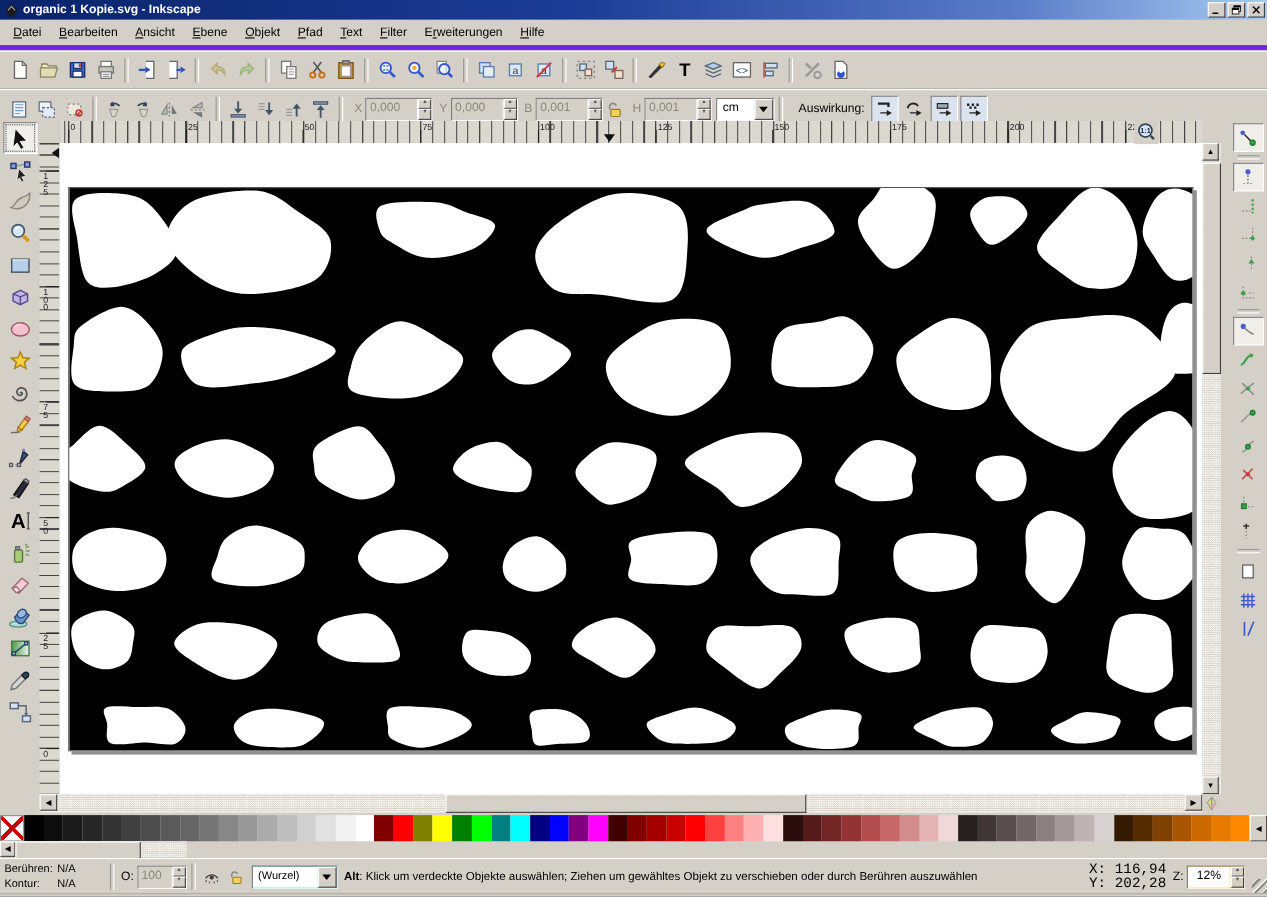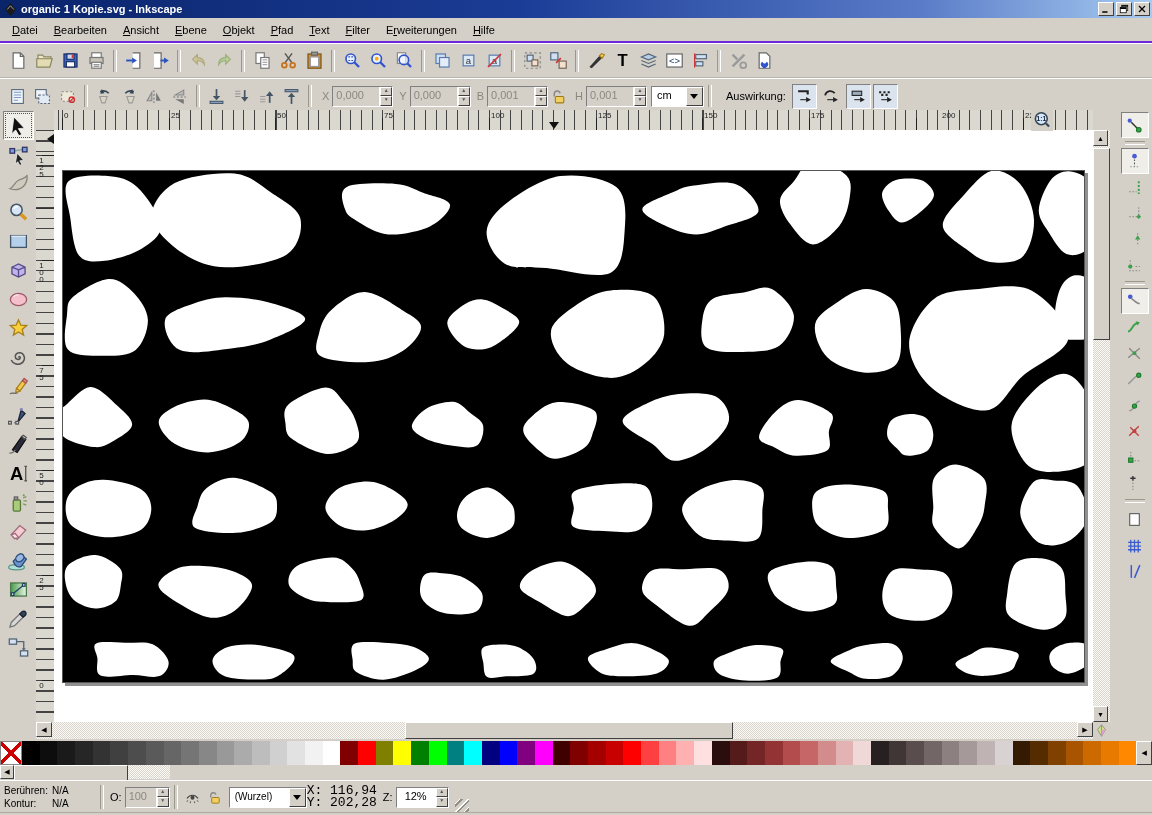--- a/index.html
+++ b/index.html
@@ -10,21 +10,21 @@
   .titlebar{height:18px;display:flex;align-items:center;padding:0 2px;
     background:linear-gradient(90deg,#0a246a 0%,#1b3c96 45%,#5a7cc8 80%,#a6caf0 100%);}
   .ticon{width:15px;height:15px;margin:0 3px 0 1px;flex:none;}
   .ttext{color:#fff;font-weight:bold;font-size:11px;flex:1;white-space:nowrap;}
   .wbtns{display:flex;gap:2px;}
   .wbtn{width:16px;height:14px;padding:0;background:#d4d0c8;border:1px solid;
     border-color:#fff #404040 #404040 #fff;display:flex;align-items:center;justify-content:center;}
   .wbtn svg{width:12px;height:12px;}
   
   .menubar{height:23px;display:flex;align-items:center;padding-left:4px;
-    border-bottom:2px solid #6d28d9;background:#d4d0c8;}
+    border-bottom:5px solid #6d28d9;background:#d4d0c8;}
   .mitem{padding:3px 8px;cursor:default;}
   .mitem u{text-decoration:underline;}
   
   .tb{display:flex;align-items:center;background:#d4d0c8;}
   .tb1{height:33px;border-top:1px solid #fff;border-bottom:1px solid #b8b4a8;padding-left:5px;}
   .tb2{height:34px;border-top:1px solid #fff;border-bottom:1px solid #9a978c;padding-left:5px;}
   .tbtn{width:26px;height:26px;padding:0;background:transparent;border:1px solid transparent;
     display:flex;align-items:center;justify-content:center;}
   .tbtn.active{border-color:#808080 #fff #fff #808080;background:#dbe4ee;}
   .tb2 .tbtn{width:25px;height:25px;}
@@ -790,21 +790,21 @@
         <span class="hlab" style="left:330px">75</span>
         <span class="htick" style="left:328px"></span>
         <span class="hlab" style="left:437px">100</span>
         <span class="htick" style="left:435px"></span>
         <span class="hlab" style="left:544px">125</span>
         <span class="htick" style="left:542px"></span>
         <span class="hlab" style="left:650px">150</span>
         <span class="htick" style="left:648px"></span>
         <span class="hlab" style="left:757px">175</span>
         <span class="htick" style="left:755px"></span>
-        <span class="hlab" style="left:888px">200</span>
+        <span class="hlab" style="left:864px">200</span>
         <span class="htick" style="left:862px"></span>
         <span class="hlab" style="left:971px">225</span>
         <span class="htick" style="left:969px"></span>
         <span class="hmark" style="left:495px"></span>
       </div>
     <div class="vruler" id="vruler">
         <span class="vlab" style="top:27px">1<br>2<br>5</span>
         <span class="vtick" style="top:25px"></span>
         <span class="vlab" style="top:132px">1<br>0<br>0</span>
         <span class="vtick" style="top:130px"></span>
@@ -1160,20 +1160,21 @@
             <path d="M4 8V5.5A2.8 2.8 0 0 1 9.5 5" fill="none" stroke="#888" stroke-width="1.4"></path>
           </svg>
         </span>
     </button>
     <span class="layerdd">
         <span class="val">(Wurzel)</span>
         <span class="ddarrow">
           <i></i>
         </span>
       </span>
+    <div class="hint"><b>Alt</b><span>: Klick um verdeckte Objekte auswählen; Ziehen um gewähltes Objekt zu verschieben oder durch Berühren auszuwählen</span></div>
     <div class="coords"><div><span>X:</span> <span>116,94</span></div><div><span>Y:</span> <span>202,28</span></div></div>
     <span class="zlabel">Z:</span>
     <span class="zoombox">
         <span class="val">12%</span>
         <span class="spinbtns">
           <span>▲</span>
           <span>▼</span>
         </span>
       </span>
     <div class="grip"></div>

